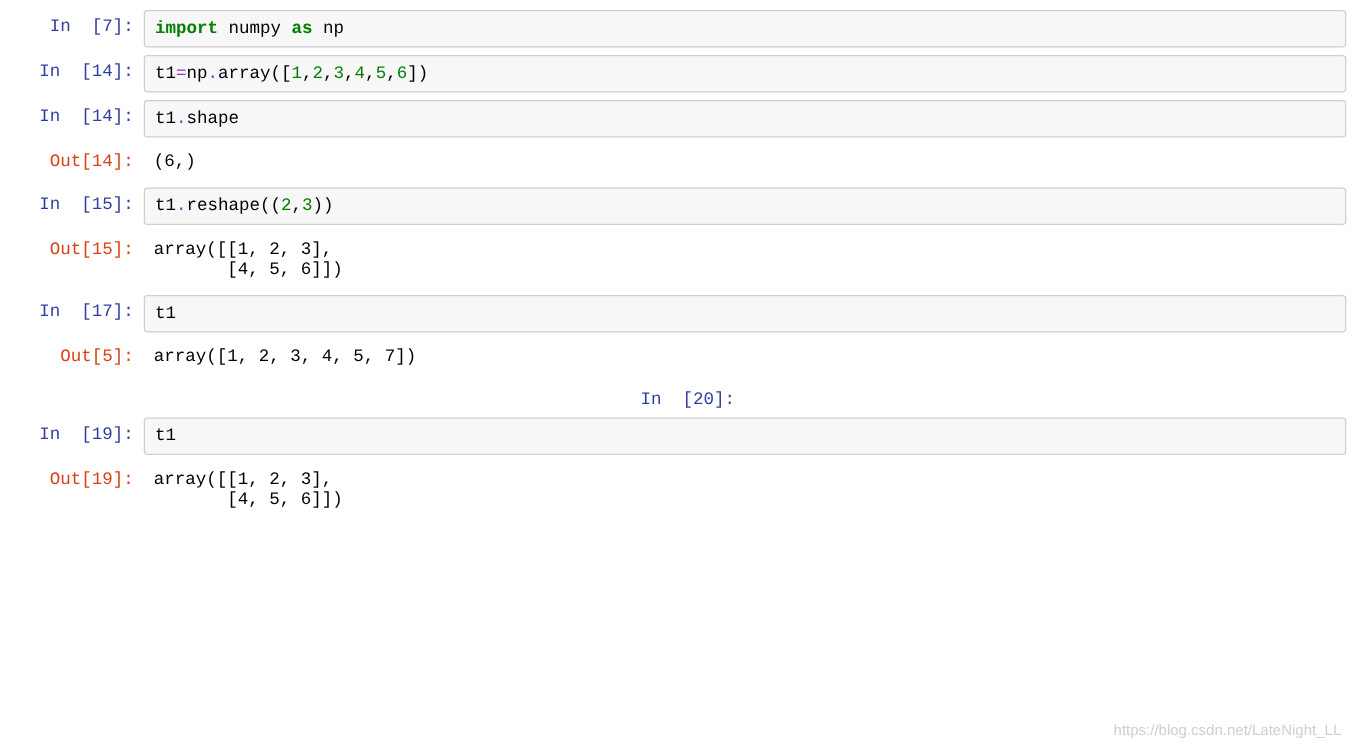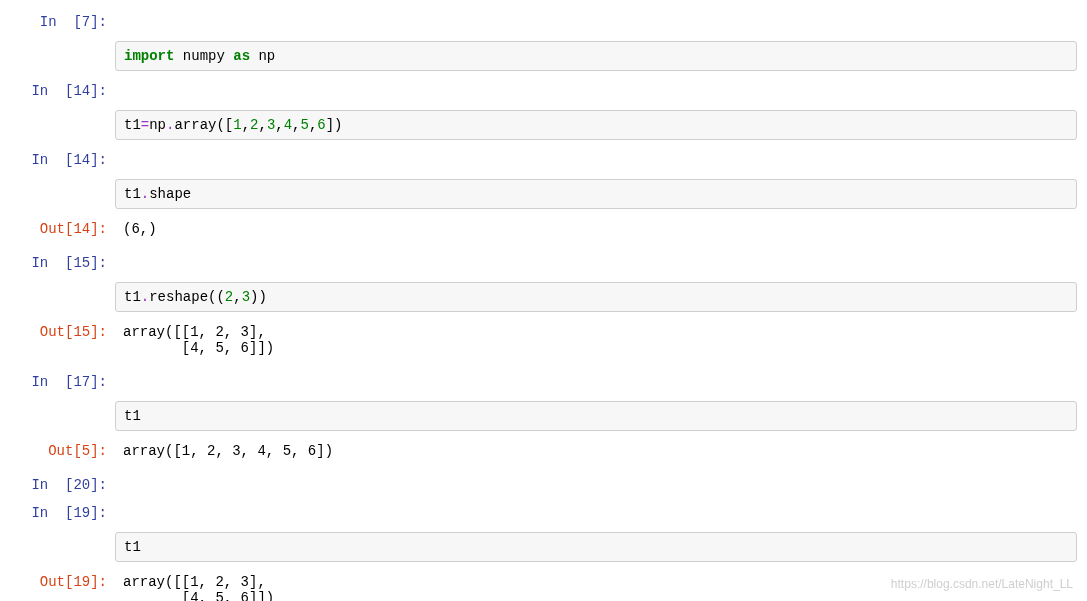--- a/index.html
+++ b/index.html
@@ -8,41 +8,41 @@
     font-size: 14px;
     background: #ffffff;
     color: #000;
     padding: 8px 0;
   }
   .cell {
     display: flex;
     align-items: flex-start;
     margin-bottom: 6px;
     padding-right: 10px;
+    justify-content: center;
   }
   .prompt {
     width: 115px;
     min-width: 115px;
     text-align: right;
     padding: 6px 8px 0 0;
     font-family: "Consolas", "Courier New", monospace;
     white-space: pre;
   }
   .prompt-in { color: #303F9F; }
   .prompt-out { color: #D84315; }
   .input-area {
     flex: 1;
     background: #f7f7f7;
     border: 1px solid #cfcfcf;
     border-radius: 3px;
     padding: 6px 8px;
     font-family: "Consolas", "Courier New", monospace;
     white-space: pre;
     overflow-x: auto;
-    margin-top: 33px;
   }
   .output-area {
     flex: 1;
     padding: 6px 8px;
     font-family: "Consolas", "Courier New", monospace;
     white-space: pre;
     color: #000;
   }
   .tok-kw-import { color: #008000; font-weight: bold; }
   .tok-kw-as     { color: #008000; font-weight: bold; }
@@ -87,21 +87,21 @@
       <div class="prompt prompt-out">Out[15]:</div>
       <div class="output-area">array([[1, 2, 3],
        [4, 5, 6]])</div>
     </div>
     <div class="cell">
       <div class="prompt prompt-in">In  [17]:</div>
       <div class="input-area"><span class="tok-plain">t1</span></div>
     </div>
     <div class="cell">
       <div class="prompt prompt-out">Out[5]:</div>
-      <div class="output-area">array([1, 2, 3, 4, 5, 6])</div>
+      <div class="output-area">array([1, 2, 3, 4, 5, 7])</div>
     </div>
     <div class="cell">
       <div class="prompt prompt-in">In  [20]:</div>
     </div>
     <div class="cell">
       <div class="prompt prompt-in">In  [19]:</div>
       <div class="input-area"><span class="tok-plain">t1</span></div>
     </div>
     <div class="cell">
       <div class="prompt prompt-out">Out[19]:</div>

